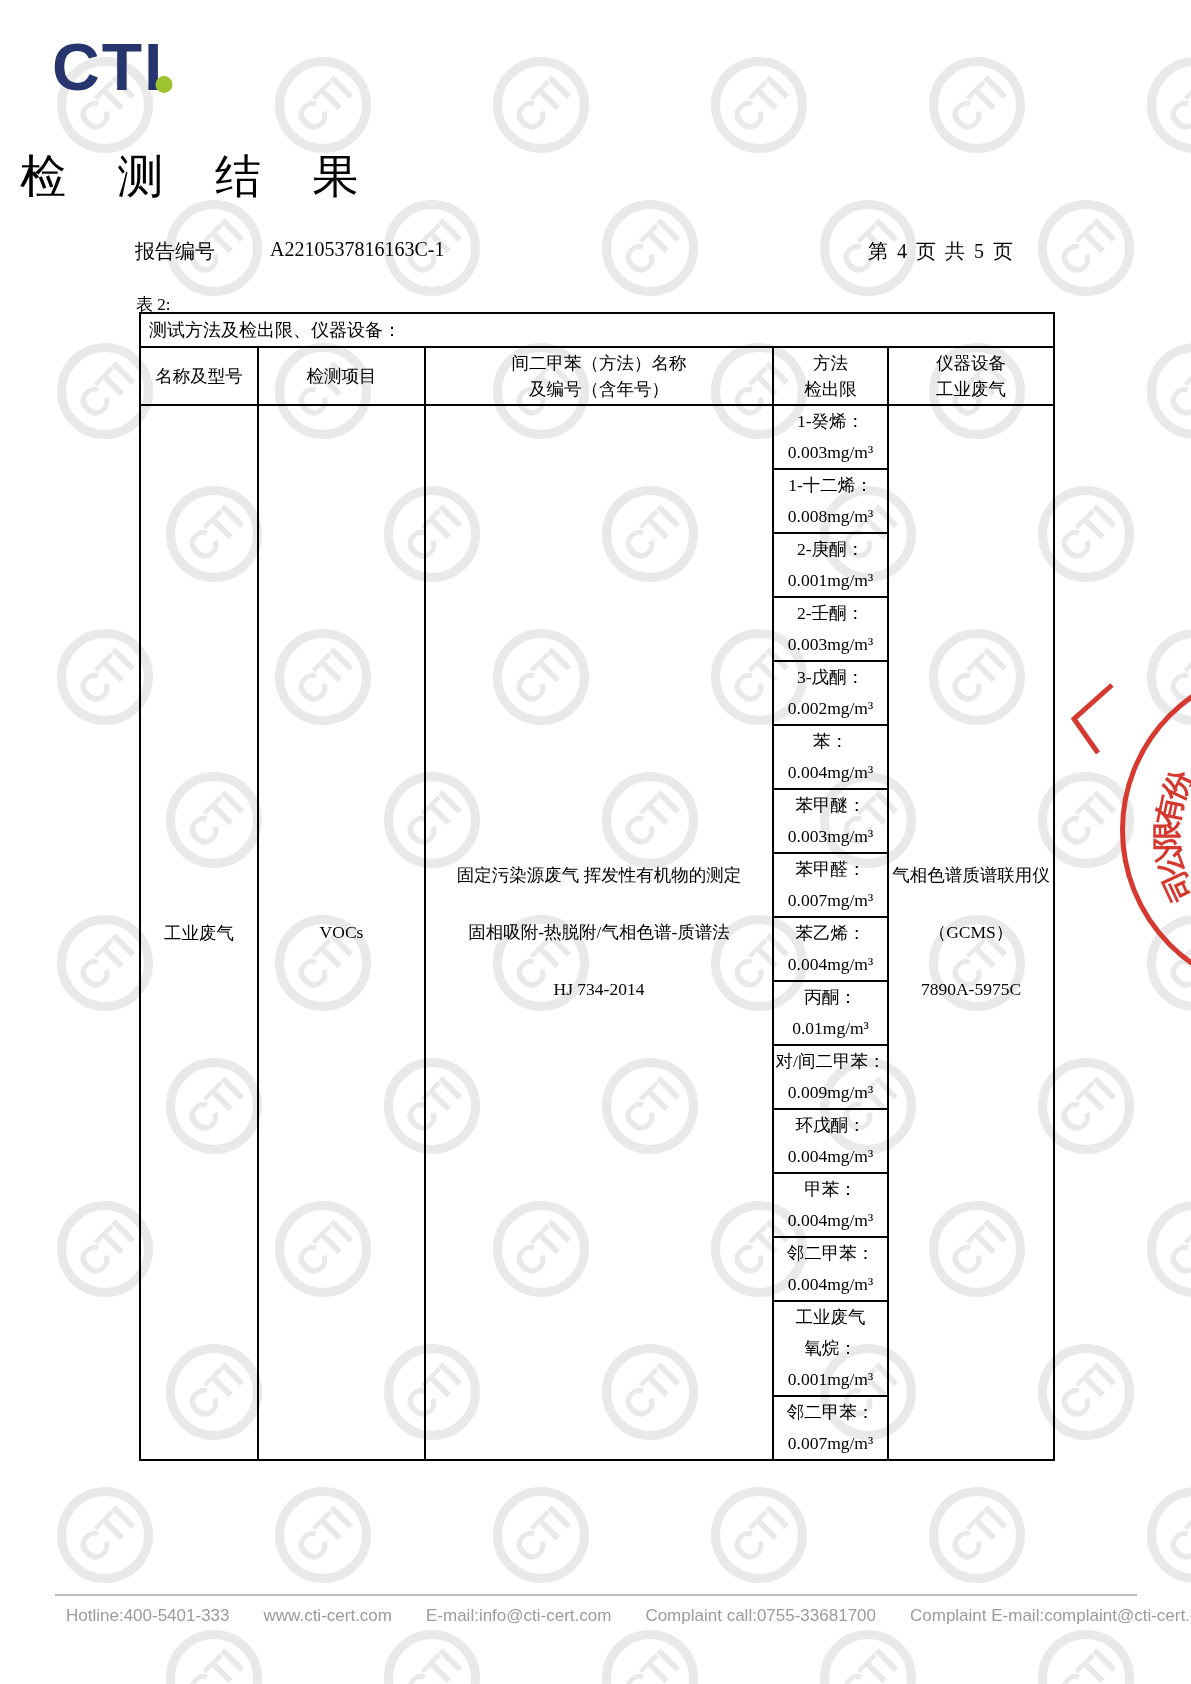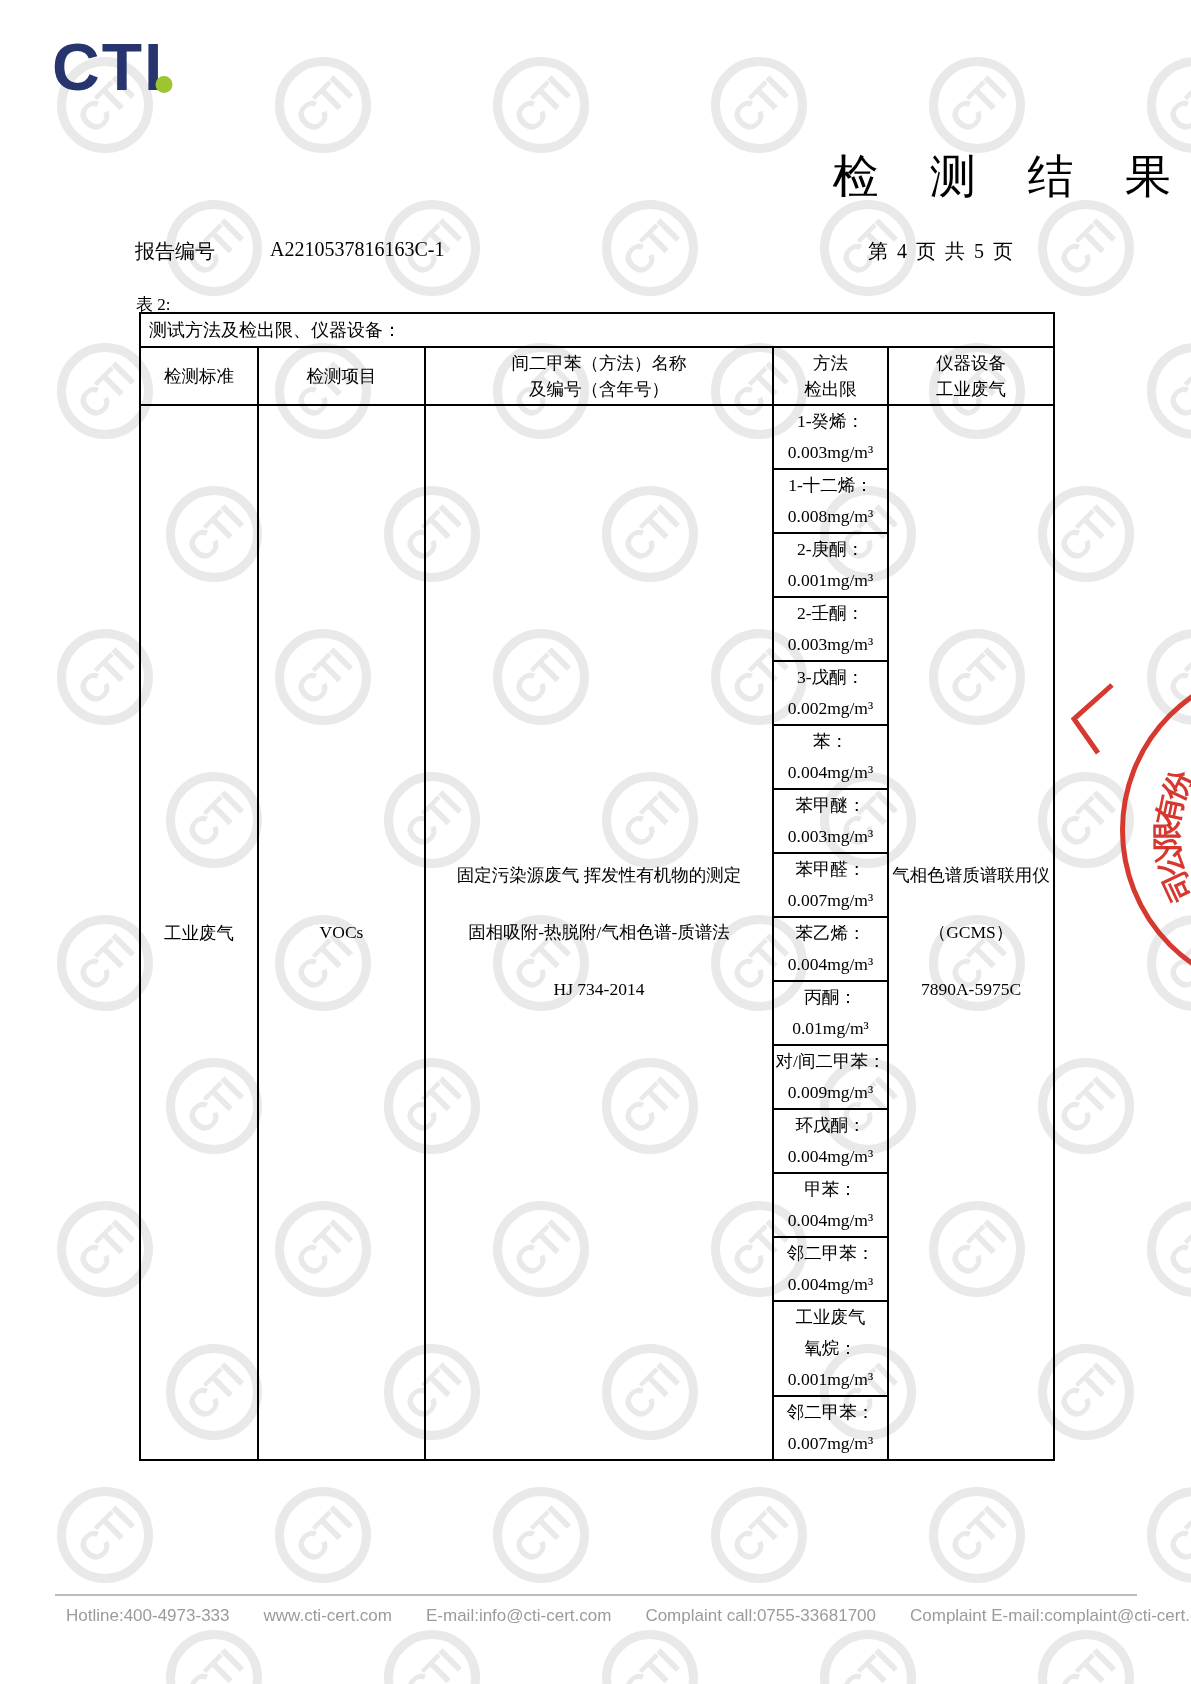--- a/index.html
+++ b/index.html
@@ -28,21 +28,21 @@
   .logo-i{position:relative;display:inline-block;}
   .logo-dot{
     position:absolute;left:50%;top:-14px;transform:translateX(-50%);
     width:17px;height:17px;border-radius:50%;background:#9dc530;
   }
   .logo-cn{
     font-family:"Liberation Sans","DejaVu Sans",sans-serif;font-weight:700;
     font-size:56px;line-height:58px;color:#26356e;letter-spacing:7px;margin-left:22px;
   }
   .page-title{
-    position:absolute;left:0;top:146px;width:100%;text-align:right;z-index:2;
+    position:absolute;left:0;top:146px;width:100%;text-align:left;z-index:2;
     font-size:46px;letter-spacing:20px;padding-left:20px;box-sizing:border-box;
   }
   .report-row{position:absolute;left:0;top:238px;width:100%;z-index:2;font-size:20px;}
   .report-label{position:absolute;left:135px;top:0;}
   .report-number{position:absolute;left:270px;top:0;}
   .page-info{position:absolute;left:868px;top:0;letter-spacing:2px;}
   .tbl-caption{position:absolute;left:136px;top:293px;z-index:2;font-size:17px;font-weight:normal;}
   
   table.main{
     position:absolute;left:139px;top:312px;width:914px;z-index:2;
@@ -304,21 +304,21 @@
       <col style="width:348px">
     <col style="width:115px">
       <col style="width:166px">
   </colgroup>
   <tbody>
       <tr>
     <td class="section-cell" colspan="5">测试方法及检出限、仪器设备：</td>
   </tr>
   <tr class="header-row">
     <th>
-          <div class="h-line">检测标准</div>
+          <div class="h-line">名称及型号</div>
         </th>
     <th>
           <div class="h-line">检测项目</div>
         </th>
     <th>
       <div class="h-line">间二甲苯（方法）名称</div>
       <div class="h-line">及编号（含年号）</div>
     </th>
     <th>
       <div class="h-line">方法</div>
@@ -446,18 +446,18 @@
   <polyline points="44,2 6,36 30,70" fill="none" stroke="#d3281e" stroke-width="5" opacity="0.92"></polyline>
 </svg>
 <span class="stamp-ch" style="left:1163px;top:765px;transform:rotate(-65deg)">份</span>
 <span class="stamp-ch" style="left:1155px;top:790px;transform:rotate(-78deg)">有</span>
 <span class="stamp-ch" style="left:1152px;top:815px;transform:rotate(-90deg)">限</span>
 <span class="stamp-ch" style="left:1155px;top:840px;transform:rotate(-102deg)">公</span>
 <span class="stamp-ch" style="left:1163px;top:865px;transform:rotate(-115deg)">司</span>
 
 <div class="footer-rule"></div>
 <div class="footer-row">
-  <span>Hotline:400-4973-333</span>
+  <span>Hotline:400-5401-333</span>
   <span>www.cti-cert.com</span>
   <span>E-mail:info@cti-cert.com</span>
   <span>Complaint call:0755-33681700</span>
   <span>Complaint E-mail:complaint@cti-cert.com</span>
 </div>
 
 </body></html>

